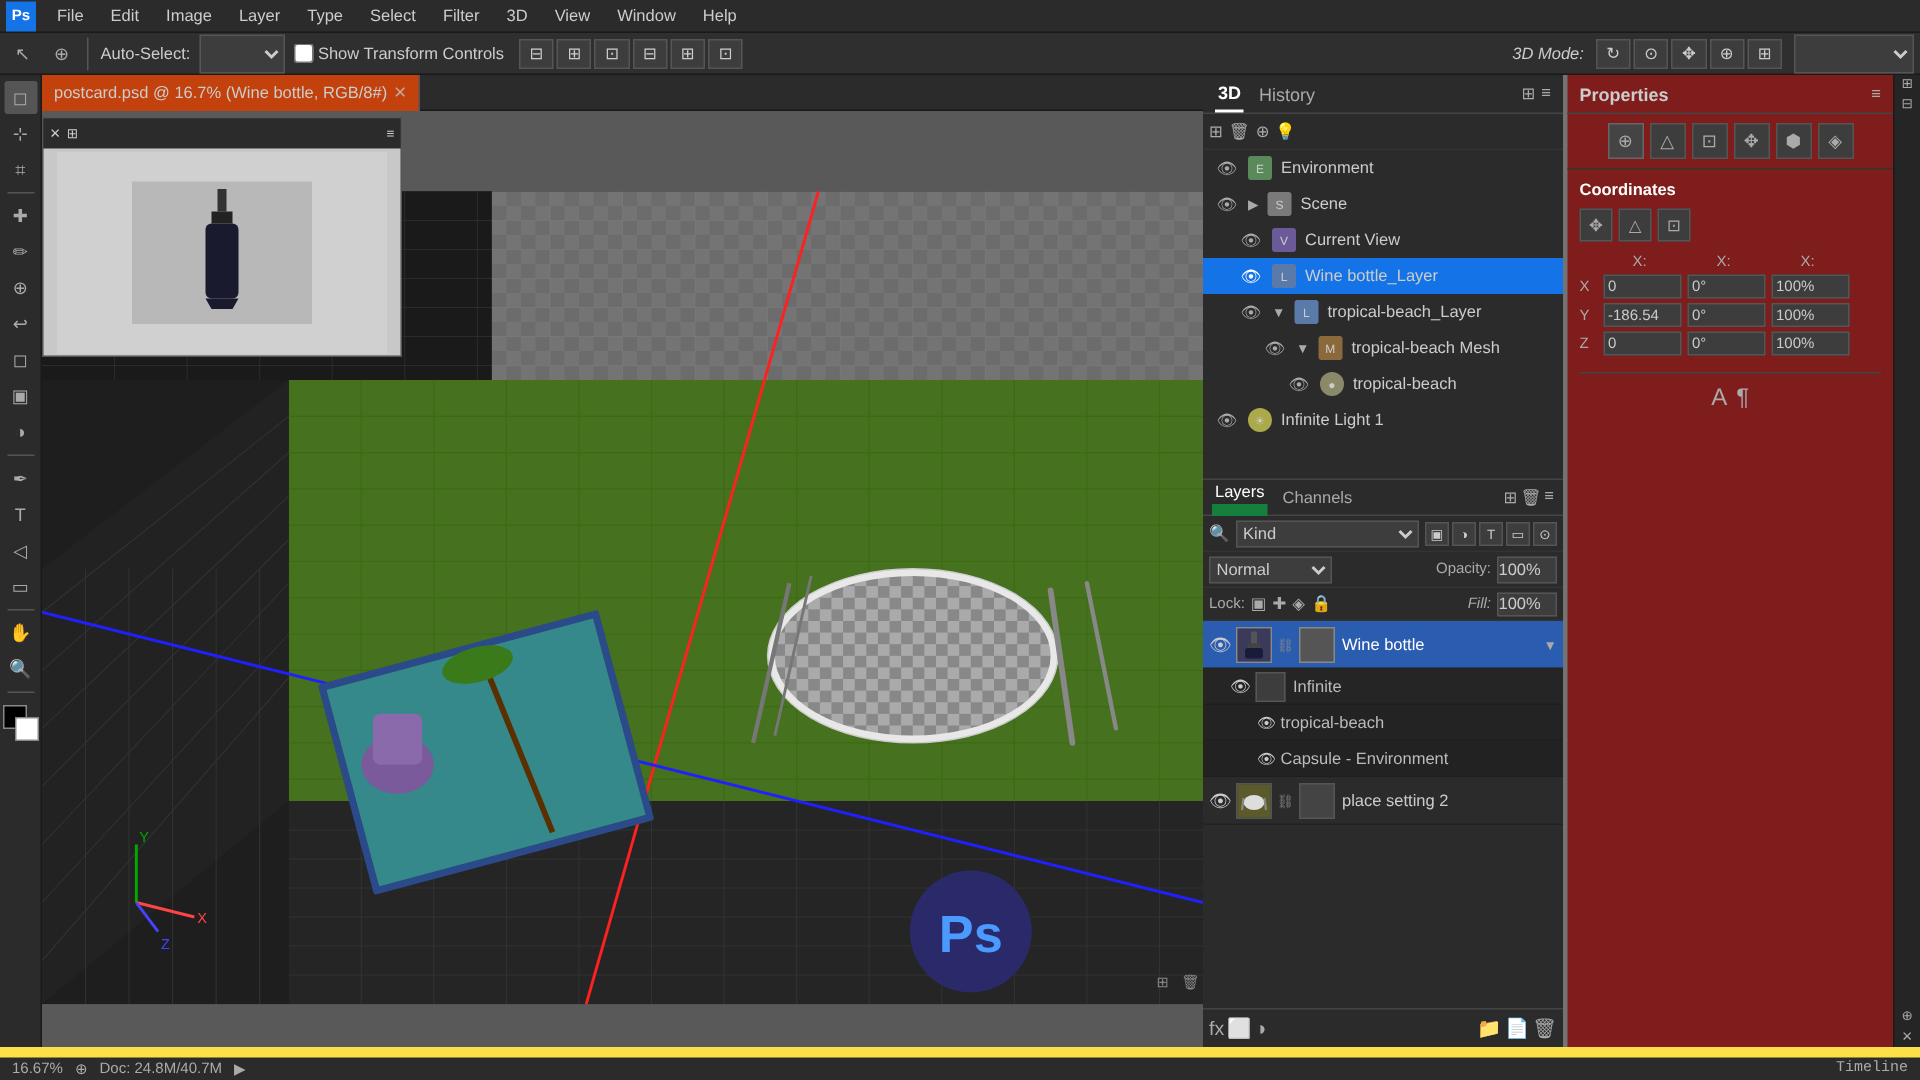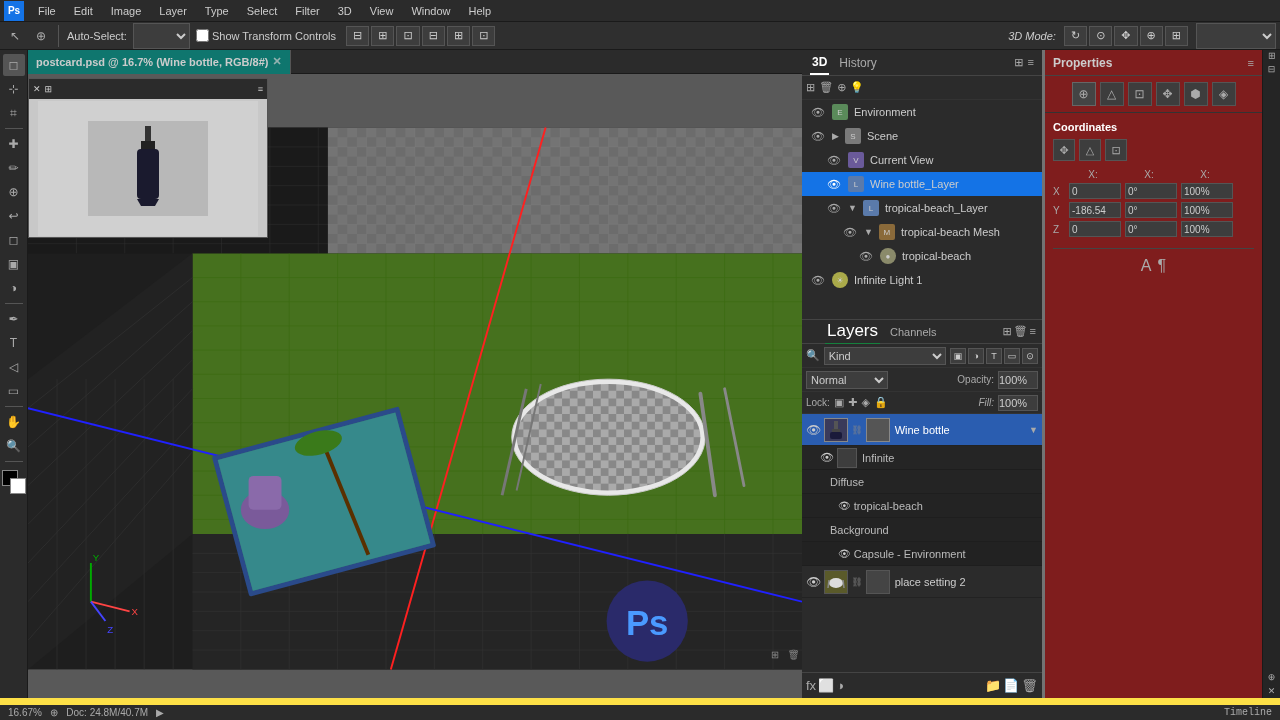--- a/index.html
+++ b/index.html
@@ -27,21 +27,21 @@
     .tool-icon.active { background: #555; }
     .tool-divider { width: 18px; height: 1px; background: #555; margin: 2px 0; }
     .fg-bg-colors { width: 24px; height: 24px; position: relative; margin-top: 4px; }
     .fg-color { width: 16px; height: 16px; background: #000; position: absolute; top: 0; left: 0; border: 1px solid #888; }
     .bg-color { width: 16px; height: 16px; background: #fff; position: absolute; bottom: 0; right: 0; border: 1px solid #888; }
 
     
     #canvas-area { flex: 1; background: #595959; position: relative; overflow: hidden; }
     #canvas-tabs { display: flex; align-items: center; height: 24px; background: #2b2b2b; border-bottom: 1px solid #1a1a1a; }
     .canvas-tab { display: flex; align-items: center; padding: 0 8px; height: 24px; background: #3d3d3d; border-right: 1px solid #555; font-size: 11px; color: #ccc; cursor: pointer; gap: 4px; }
-    .canvas-tab.active { background: #0f766e; font-weight: bold; }
+    .canvas-tab.active { background: #c2410c; }
     .tab-close { cursor: pointer; opacity: 0.7; }
     
     #canvas-content { position: relative; height: calc(100% - 24px); background: #595959; }
     
     
     #preview-window { position: absolute; top: 4px; left: 0; width: 240px; height: 160px; background: #3a3a3a; border: 1px solid #555; z-index: 10; }
     #preview-header { display: flex; align-items: center; height: 20px; background: #2b2b2b; padding: 0 4px; gap: 4px; }
     #preview-body { background: #c8c8c8; width: 100%; height: calc(100% - 20px); display: flex; align-items: center; justify-content: center; overflow: hidden; }
     .panel-item { display: flex; align-items: center; height: 24px; padding: 0 8px; gap: 6px; cursor: pointer; }
     .panel-item.selected { background: #1473e6; }
@@ -408,21 +408,21 @@
           <div class="vis-icon" style="font-size:11px;color:#aaa;">👁</div>
           <div style="width:16px;height:16px;background:#aaaa4a;border-radius:50%;display:flex;align-items:center;justify-content:center;font-size:8px;">☀</div>
           <span class="item-label">Infinite Light 1</span>
         </div>
       </div>
     </div>
 
     <div style="flex:1;display:flex;flex-direction:column;min-height:0;">
 
       <div style="display:flex;align-items:center;height:24px;padding:0 6px;gap:8px;border-bottom:1px solid #444;">
-        <span style="font-size:17px;color:#fff;border-bottom:1px solid #15803d;padding:2px 2px;margin-left:17px;">Layers</span>
+        <span style="font-size:11px;color:#fff;border-bottom:8px solid #15803d;padding:2px 2px;">Layers</span>
         <span style="font-size:11px;color:#aaa;padding:2px 2px;">Channels</span>
         <div style="margin-left:auto;display:flex;gap:2px;">
           <span style="font-size:11px;cursor:pointer;color:#aaa;">⊞</span>
           <span style="font-size:11px;cursor:pointer;color:#aaa;">🗑</span>
           <span style="font-size:11px;cursor:pointer;color:#aaa;">≡</span>
         </div>
       </div>
 
       <div style="display:flex;align-items:center;height:24px;padding:0 4px;gap:4px;border-bottom:1px solid #333;">
         <span style="font-size:11px;color:#aaa;">🔍</span>
@@ -473,32 +473,26 @@
           <span style="font-size:11px;color:#fff;margin-left:2px;flex:1;">Wine bottle</span>
           <span style="font-size:9px;color:#aaa;cursor:pointer;">▼</span>
         </div>
 
         <div style="display:flex;align-items:center;height:24px;padding:0 4px 0 18px;gap:3px;border-bottom:1px solid #1e1e1e;background:#252525;cursor:pointer;">
           <span style="font-size:11px;cursor:pointer;">👁</span>
           <div style="width:20px;height:20px;border:1px solid #555;background:#3d3d3d;flex-shrink:0;"></div>
           <span style="font-size:11px;color:#bbb;margin-left:2px;">Infinite</span>
         </div>
 
-        <div style="display:flex;align-items:center;height:24px;padding:0 4px 0 28px;gap:3px;border-bottom:1px solid #1e1e1e;background:#242424;cursor:pointer;">
-          <span style="font-size:11px;color:#bbb;">Diffuse</span>
-        </div>
 
         <div style="display:flex;align-items:center;height:24px;padding:0 4px 0 36px;gap:3px;border-bottom:1px solid #1e1e1e;background:#232323;cursor:pointer;">
           <span style="font-size:10px;cursor:pointer;">👁</span>
           <span style="font-size:11px;color:#bbb;">tropical-beach</span>
         </div>
 
-        <div style="display:flex;align-items:center;height:24px;padding:0 4px 0 28px;gap:3px;border-bottom:1px solid #1e1e1e;background:#232323;cursor:pointer;">
-          <span style="font-size:11px;color:#bbb;">Background</span>
-        </div>
 
         <div style="display:flex;align-items:center;height:24px;padding:0 4px 0 36px;gap:3px;border-bottom:1px solid #1e1e1e;background:#222;cursor:pointer;">
           <span style="font-size:10px;cursor:pointer;">👁</span>
           <span style="font-size:11px;color:#bbb;">Capsule - Environment</span>
         </div>
 
         <div style="display:flex;align-items:center;height:32px;padding:0 4px;gap:3px;border-bottom:1px solid #222;background:#2b2b2b;cursor:pointer;">
           <span style="font-size:12px;cursor:pointer;">👁</span>
           <div style="width:24px;height:24px;border:1px solid #555;background:#4a4a2a;overflow:hidden;flex-shrink:0;display:flex;align-items:center;justify-content:center;">
             <svg width="22" height="22">

